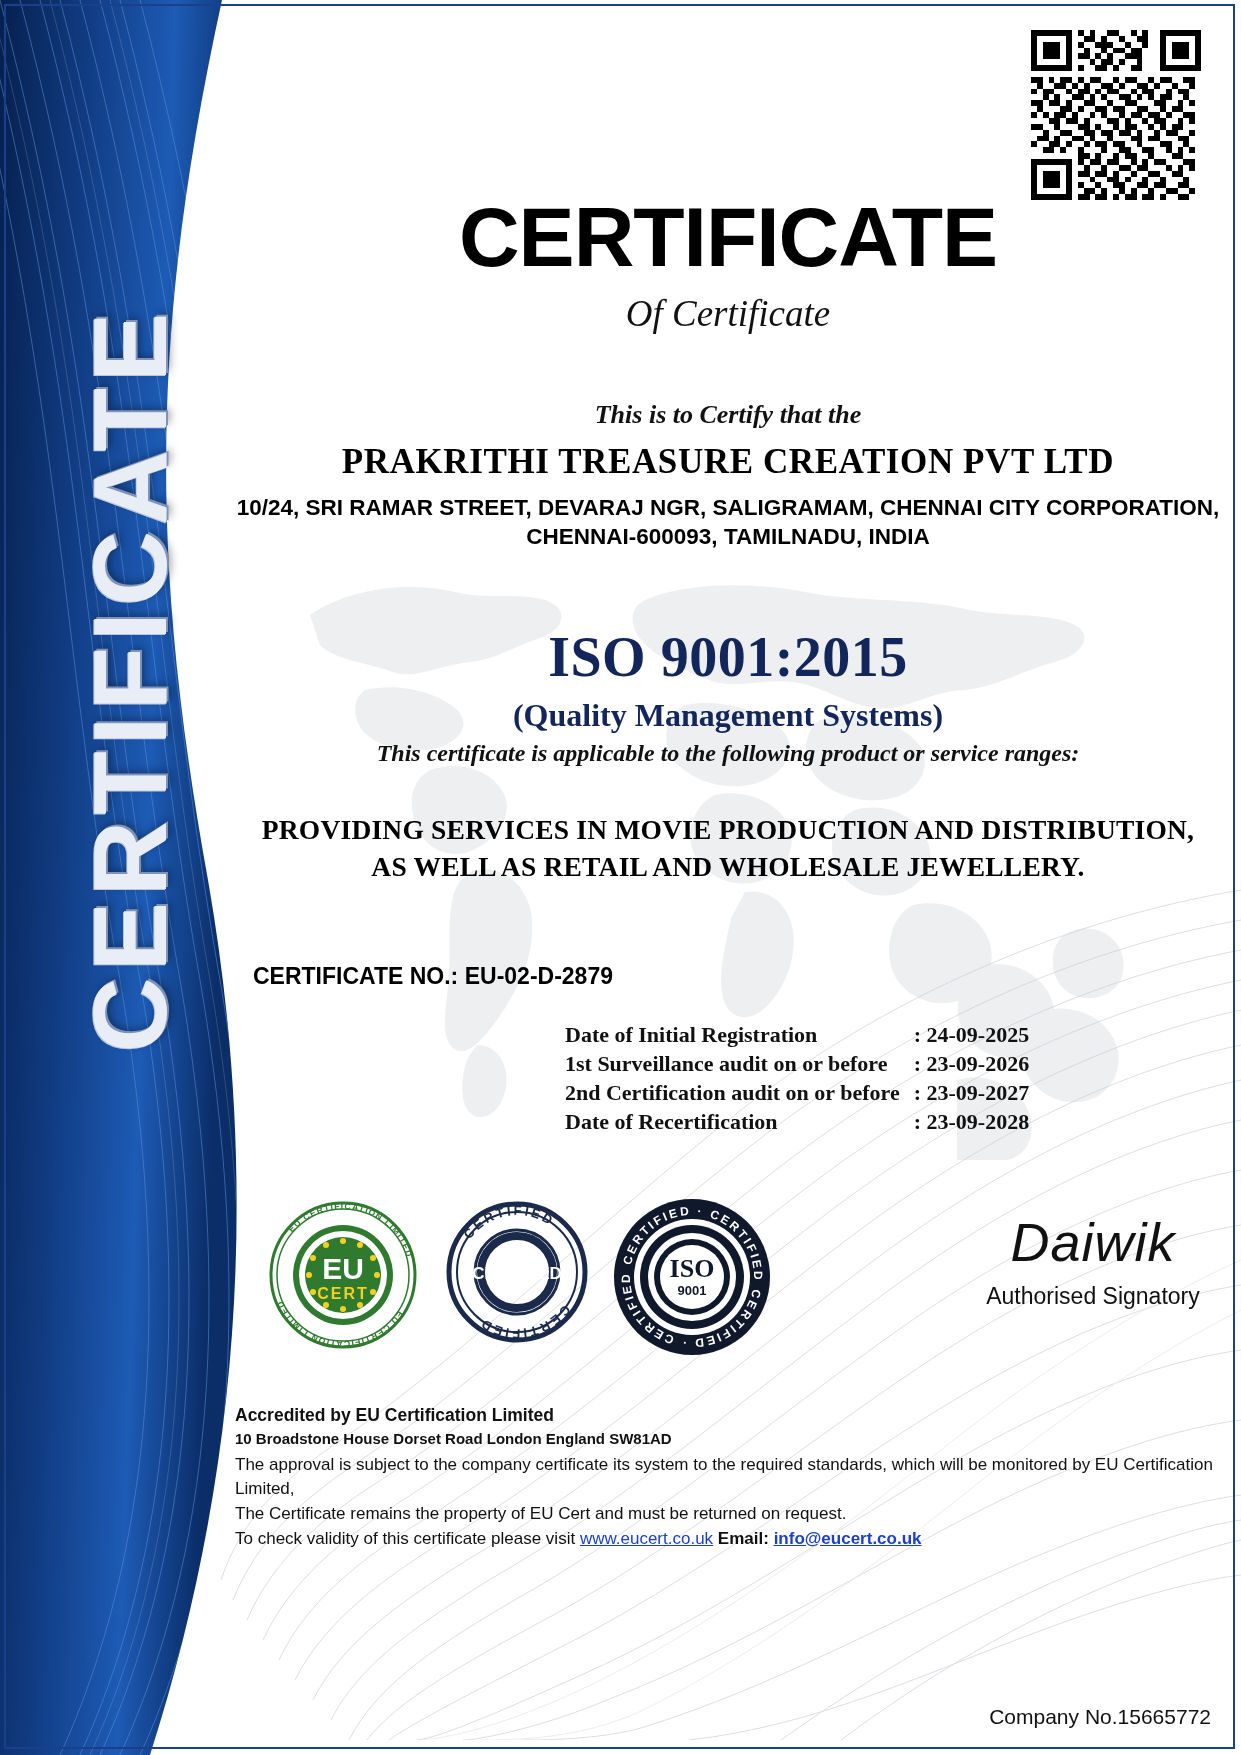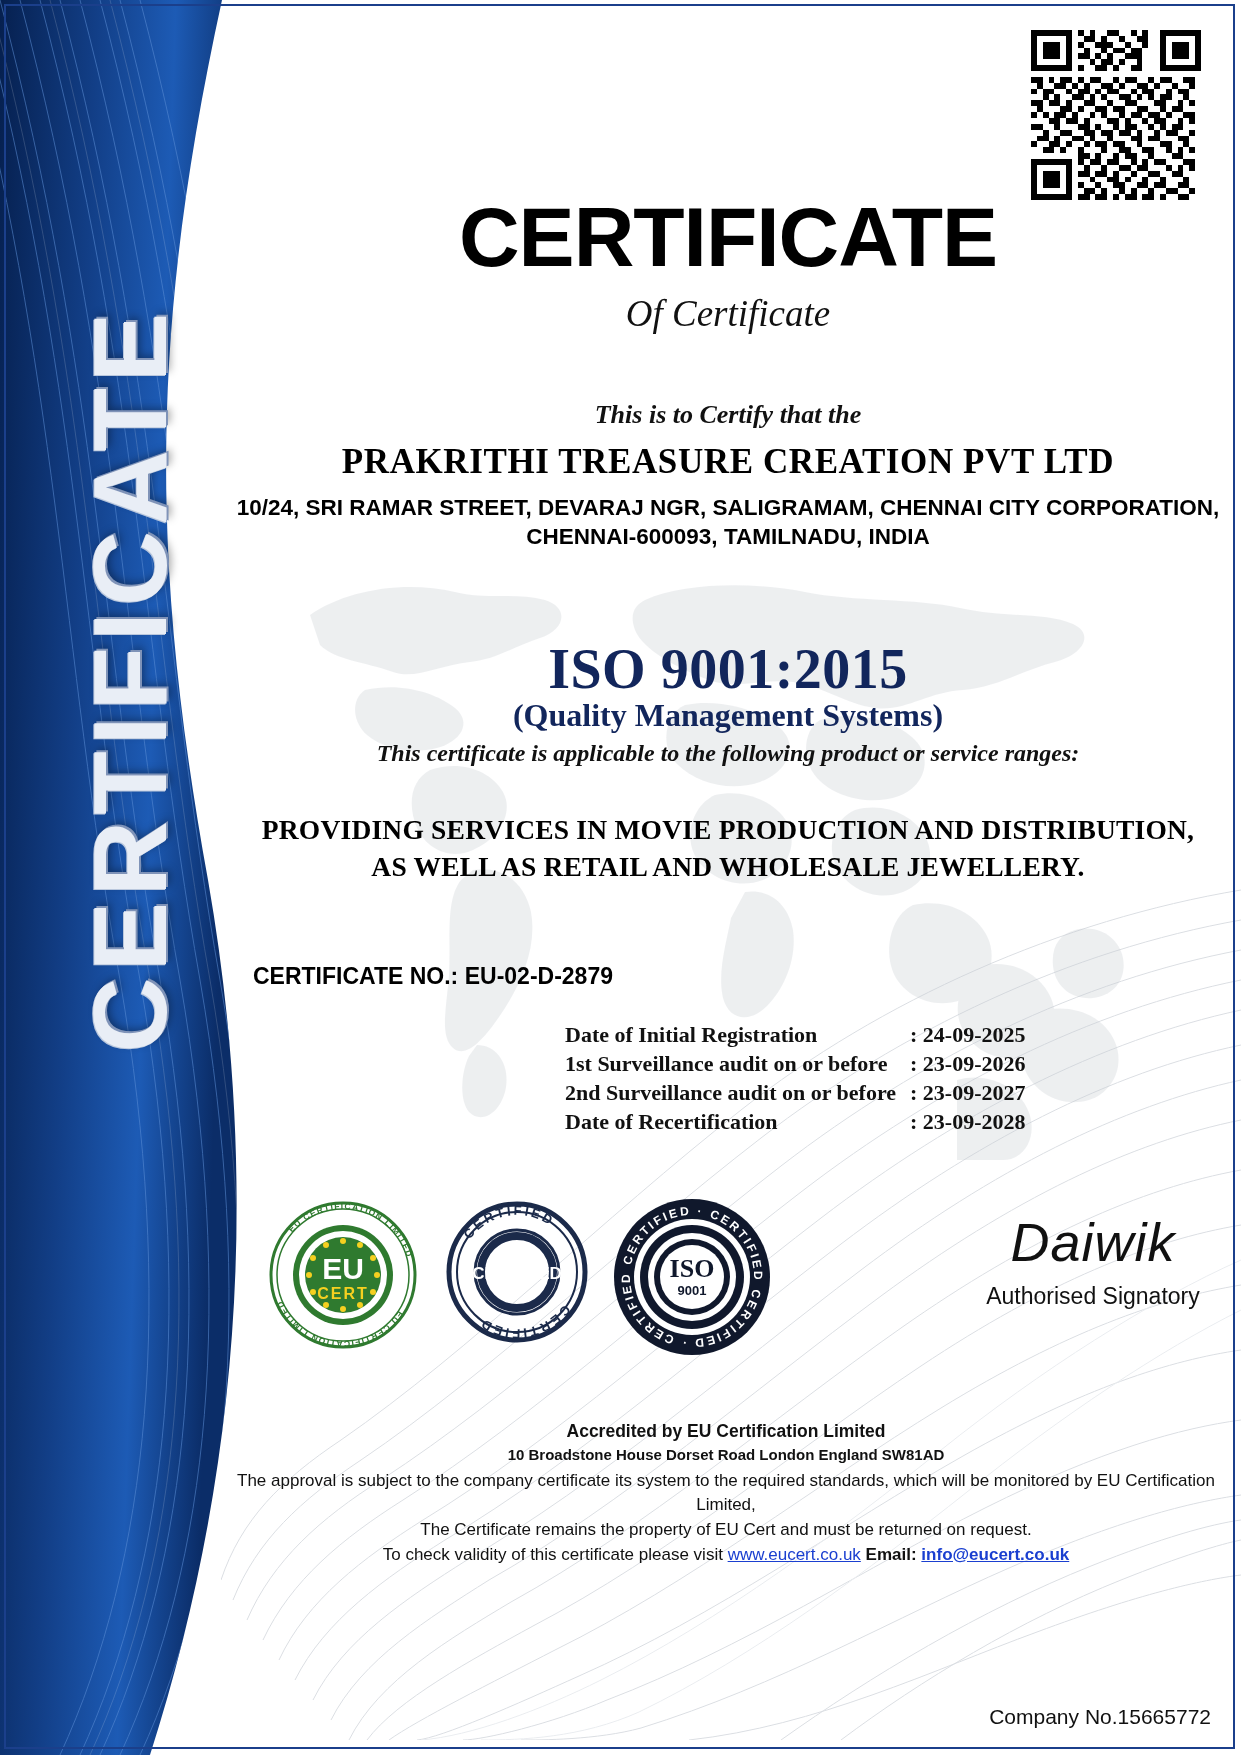--- a/index.html
+++ b/index.html
@@ -147,21 +147,20 @@
   }
   .standard {
     position: absolute;
     left: 0; right: 0;
     top: 625px;
     text-align: center;
     font-weight: bold;
     font-size: 56px;
     color: #12265c;
     letter-spacing: 0.5px;
-    margin-top: 12px;
   }
   .standard-name {
     position: absolute;
     left: 0; right: 0;
     top: 697px;
     text-align: center;
     font-weight: bold;
     font-size: 32px;
     color: #12265c;
   }
@@ -237,24 +236,23 @@
     font-family: "Liberation Sans", sans-serif;
     font-size: 23px;
     color: #111;
     margin-top: 14px;
   }
 
   .footer {
     position: absolute;
     left: 20px; right: 24px;
     top: 1404px;
-    text-align: center;
+    text-align: left;
     font-family: "Liberation Sans", sans-serif;
     color: #111;
-    margin-top: 16px;
   }
   .footer .f1 { font-weight: bold; font-size: 17.5px; line-height: 1.35; }
   .footer .f2 { font-weight: bold; font-size: 15px; line-height: 1.4; }
   .footer .f3 { font-size: 17px; line-height: 1.45; margin-top: 4px; }
   .footer .f4 { font-size: 17px; line-height: 1.45; }
   .footer a.link { color: #1a3fd0; text-decoration: underline; }
   .footer .email-label { font-weight: bold; }
   .footer .email { color: #1a3fd0; text-decoration: underline; font-weight: bold; }
 
   .company-no {
@@ -625,21 +623,21 @@
         <tbody>
             <tr>
           <td class="lbl">Date of Initial Registration</td>
           <td>: 24-09-2025</td>
         </tr>
         <tr>
           <td class="lbl">1st Surveillance audit on or before</td>
           <td>: 23-09-2026</td>
         </tr>
         <tr>
-          <td class="lbl">2nd Surveillance audit on or before</td>
+          <td class="lbl">2nd Certification audit on or before</td>
           <td>: 23-09-2027</td>
         </tr>
         <tr>
           <td class="lbl">Date of Recertification</td>
           <td>: 23-09-2028</td>
         </tr>
       </tbody>
         </table>
     </div>
 

